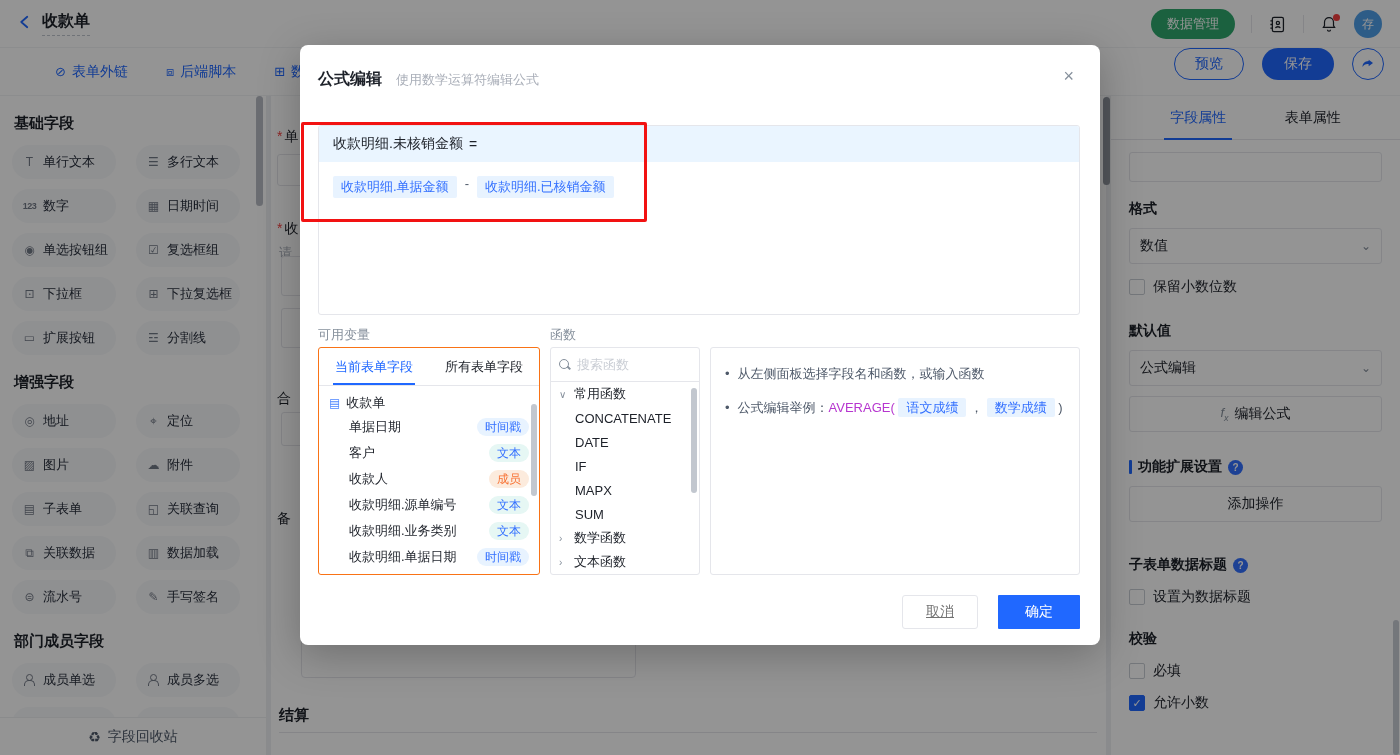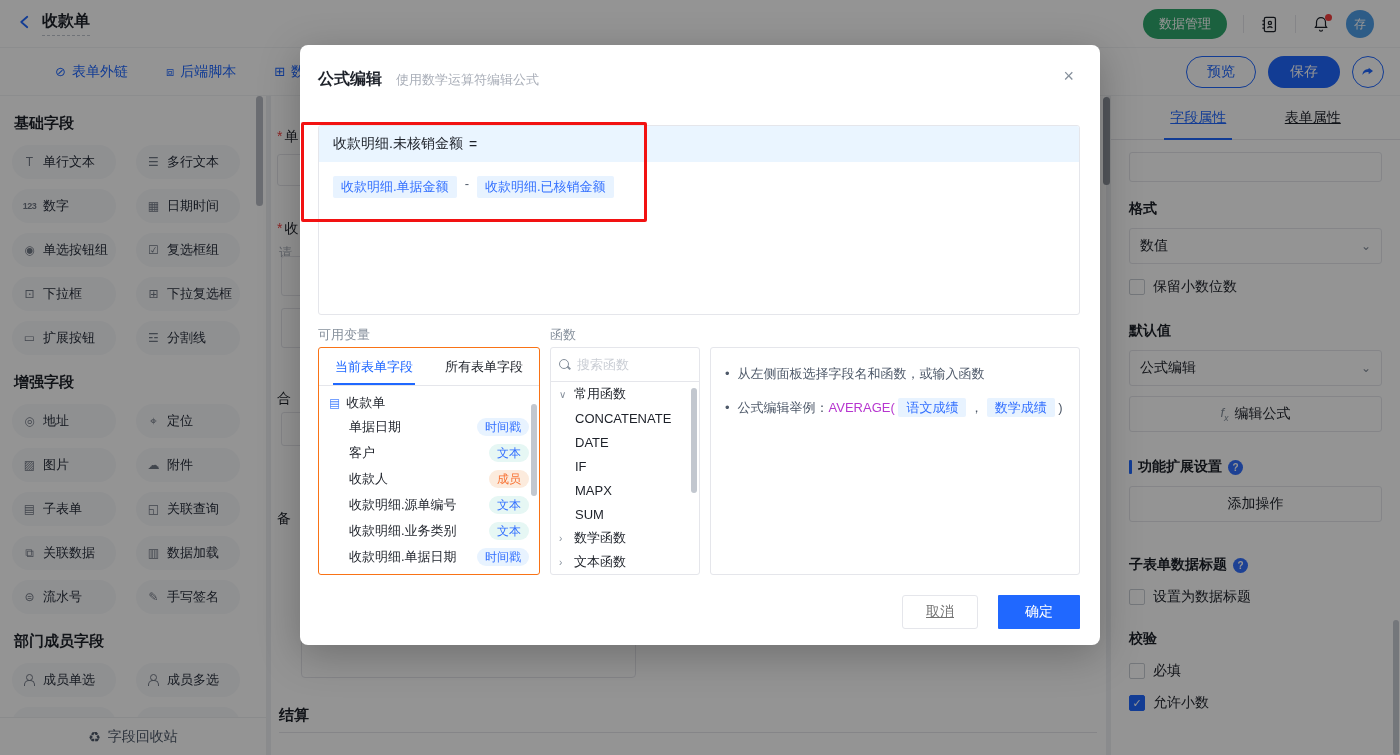--- a/index.html
+++ b/index.html
@@ -10,32 +10,32 @@
     color:#1d2129; font-size:14px;
   }
   
   .navbar{position:absolute;top:0;left:0;right:0;height:48px;background:#fff;display:flex;align-items:center;border-bottom:1px solid #f2f3f5;z-index:10;}
   .nav-left{display:flex;align-items:center;gap:8px;padding-left:16px;width:420px;}
   .back-btn{display:flex;align-items:center;cursor:pointer;}
   .nav-title{font-size:16px;font-weight:bold;border-bottom:1px dashed #c2c7cf;padding-bottom:3px;}
   .nav-tabs{position:absolute;left:50%;top:0;transform:translateX(-50%);height:48px;display:flex;align-items:center;gap:64px;}
   .nav-tab{font-size:15px;color:#1d2129;cursor:pointer;}
   .nav-tab.active{color:#2068ff;}
-  .nav-right{position:absolute;right:8px;top:0;height:48px;display:flex;align-items:center;gap:16px;padding-right:18px;}
+  .nav-right{position:absolute;right:0;top:0;height:48px;display:flex;align-items:center;gap:16px;padding-right:18px;}
   .btn-green{background:#2fa86d;color:#fff;border:none;border-radius:15px;height:30px;padding:0 16px;font-size:13px;cursor:pointer;}
   .nav-divider{width:1px;height:18px;background:#e5e6eb;}
   .nav-icon{display:flex;align-items:center;position:relative;cursor:pointer;}
   .red-dot{position:absolute;top:-1px;right:-2px;width:7px;height:7px;border-radius:50%;background:#f53f3f;}
   .avatar{width:28px;height:28px;border-radius:50%;background:#4f9fe8;color:#fff;font-size:12px;display:flex;align-items:center;justify-content:center;cursor:pointer;}
   
   .toolbar{position:absolute;top:48px;left:0;right:0;height:48px;background:#fff;border-bottom:1px solid #f2f3f5;display:flex;align-items:center;z-index:9;}
   .tb-items{display:flex;align-items:center;gap:38px;padding-left:55px;}
   .tb-item{display:flex;align-items:center;gap:6px;color:#2068ff;font-size:14px;cursor:pointer;}
   .tb-item .tb-glyph{font-size:13px;}
-  .tb-right{position:absolute;right:16px;top:0;height:48px;display:flex;align-items:center;gap:12px;}
+  .tb-right{position:absolute;right:16px;top:0;height:48px;display:flex;gap:18px;}
   .btn-preview{height:32px;padding:0 20px;border-radius:16px;border:1px solid #2068ff;color:#2068ff;background:#fff;font-size:14px;cursor:pointer;}
   .btn-save{height:32px;padding:0 22px;border-radius:16px;border:none;color:#fff;background:#2068ff;font-size:14px;cursor:pointer;}
   .btn-share{width:32px;height:32px;border-radius:50%;border:1px solid #2068ff;background:#fff;display:flex;align-items:center;justify-content:center;cursor:pointer;}
   
   .sidebar-left{position:absolute;top:96px;left:0;width:267px;bottom:0;background:#fff;border-right:1px solid #eef0f2;overflow:hidden;}
   .fl-title{font-size:15px;font-weight:bold;margin:18px 0 12px 14px;}
   .fl-grid{display:grid;grid-template-columns:104px 104px;column-gap:20px;row-gap:10px;margin-left:12px;}
   .field-chip{height:34px;background:#f7f8fa;border-radius:17px;display:flex;align-items:center;gap:6px;padding:0 10px;font-size:13px;color:#272e3b;cursor:grab;white-space:nowrap;}
   .chip-icon{color:#737a87;font-size:12px;width:15px;text-align:center;flex:none;}
   .chip-icon.num{font-size:9px;letter-spacing:-0.5px;font-weight:bold;}
@@ -50,21 +50,21 @@
   .cv-label{position:absolute;font-size:14px;color:#1d2129;}
   .cv-req{color:#f53f3f;margin-right:2px;}
   .cv-ph{position:absolute;font-size:13px;color:#a9aeb8;}
   .cv-input{position:absolute;border:1px solid #e5e6eb;border-radius:3px;background:#fff;}
   .cv-section{position:absolute;font-size:15px;font-weight:bold;}
   .cv-hr{position:absolute;height:1px;background:#e5e6eb;}
   .canvas-scroll{position:absolute;right:2px;top:1px;width:7px;height:88px;border-radius:4px;background:#8f949d;}
   
   .sidebar-right{position:absolute;top:96px;right:0;width:290px;bottom:0;background:#fff;border-left:1px solid #eef0f2;}
   .prop-tabs{height:44px;display:flex;align-items:center;justify-content:space-around;border-bottom:1px solid #e5e6eb;padding:0 30px;}
-  .prop-tab{font-size:14px;color:#1d2129;height:44px;display:flex;align-items:center;position:relative;cursor:pointer;text-decoration:underline;}
+  .prop-tab{font-size:14px;color:#1d2129;height:44px;display:flex;align-items:center;position:relative;cursor:pointer;}
   .prop-tab.active{color:#2068ff;}
   .prop-tab.active::after{content:"";position:absolute;left:-6px;right:-6px;bottom:0;height:2px;background:#2068ff;}
   .prop-body{padding:10px 18px 0 18px;}
   .prop-empty-input{height:30px;border:1px solid #e5e6eb;border-radius:3px;margin-top:2px;}
   .prop-label{font-size:14px;font-weight:bold;margin-top:18px;}
   .prop-select{height:36px;border:1px solid #e5e6eb;border-radius:3px;margin-top:10px;display:flex;align-items:center;justify-content:space-between;padding:0 10px;font-size:14px;cursor:pointer;}
   .chev{color:#86909c;font-size:12px;}
   .cbx{display:flex;align-items:center;gap:8px;margin-top:14px;cursor:pointer;}
   .cbx .box{width:16px;height:16px;border:1px solid #c9cdd4;border-radius:2px;background:#fff;flex:none;display:flex;align-items:center;justify-content:center;}
   .cbx .box.on{background:#2068ff;border-color:#2068ff;color:#fff;font-size:11px;line-height:1;}

